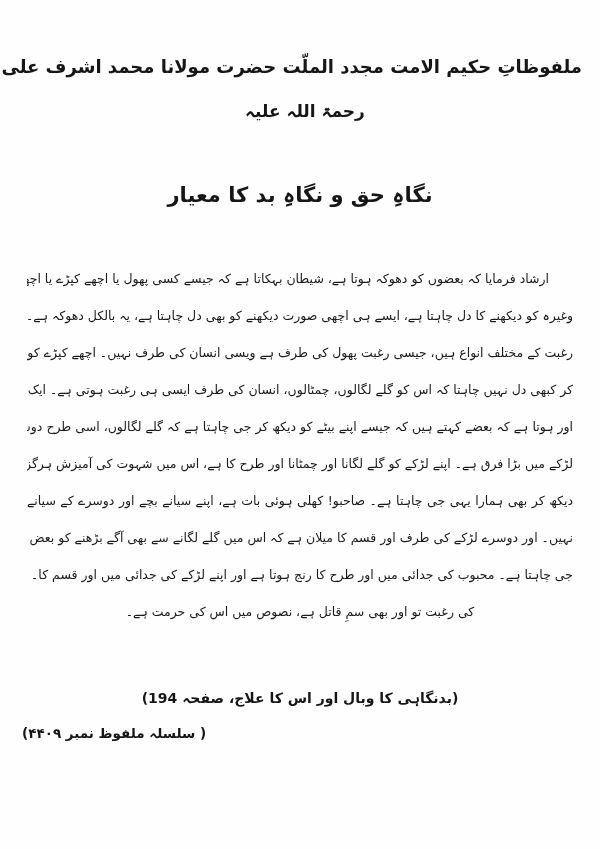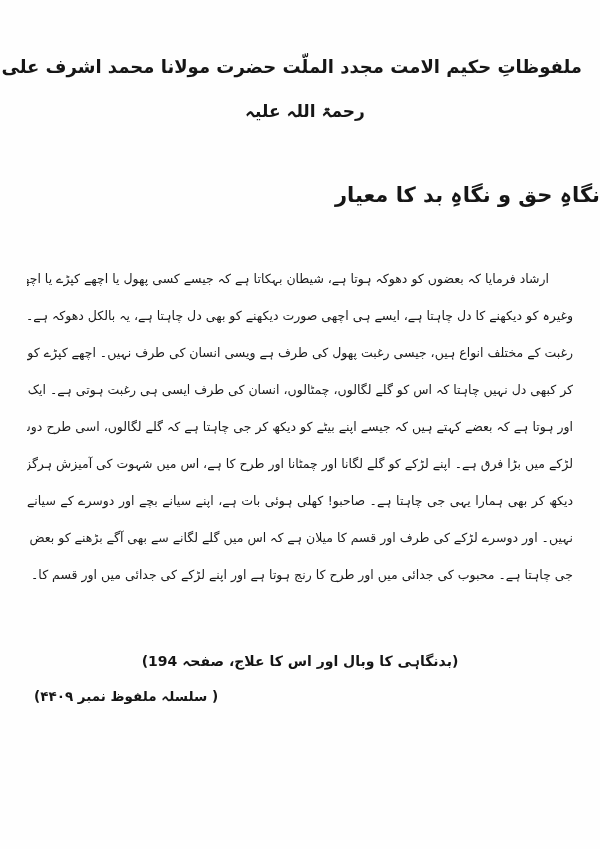--- a/index.html
+++ b/index.html
@@ -31,20 +31,21 @@
   .honorific {
     margin-top: 16px;
     text-align: center;
     font-size: 17px;
     font-weight: bold;
     line-height: 1.5;
     padding-left: 10px;
   }
   .section-heading {
     margin-top: 56px;
+    text-align: center;
     font-size: 21px;
     font-weight: bold;
     line-height: 1.5;
   }
   .body-paragraph {
     margin-top: 48px;
     padding: 0 27px;
     font-size: 12.5px;
     color: #1b1b1b;
   }
@@ -66,21 +67,21 @@
   }
   .citation {
     margin-top: 58px;
     text-align: center;
     font-size: 14px;
     font-weight: bold;
     line-height: 1.5;
   }
   .series-number {
     margin-top: 14px;
-    padding: 0 34px;
+    padding: 0 22px;
     text-align: left;
     font-size: 13.5px;
     font-weight: bold;
     line-height: 1.5;
   }
 </style>
 </head>
 <body>
 
 <div class="page">
@@ -94,19 +95,20 @@
   <div class="body-paragraph">
     <div class="body-line first">ارشاد فرمایا کہ بعضوں کو دھوکہ ہوتا ہے، شیطان بہکاتا ہے کہ جیسے کسی پھول یا اچھے کپڑے یا اچھے مکان</div>
     <div class="body-line">وغیرہ کو دیکھنے کا دل چاہتا ہے، ایسے ہی اچھی صورت دیکھنے کو بھی دل چاہتا ہے، یہ بالکل دھوکہ ہے۔ یاد رکھو!</div>
     <div class="body-line">رغبت کے مختلف انواع ہیں، جیسی رغبت پھول کی طرف ہے ویسی انسان کی طرف نہیں۔ اچھے کپڑے کو دیکھ</div>
     <div class="body-line">کر کبھی دل نہیں چاہتا کہ اس کو گلے لگالوں، چمٹالوں، انسان کی طرف ایسی ہی رغبت ہوتی ہے۔ ایک دھوکہ</div>
     <div class="body-line">اور ہوتا ہے کہ بعضے کہتے ہیں کہ جیسے اپنے بیٹے کو دیکھ کر جی چاہتا ہے کہ گلے لگالوں، اسی طرح دوسرے بچے کو</div>
     <div class="body-line">لڑکے میں بڑا فرق ہے۔ اپنے لڑکے کو گلے لگانا اور چمٹانا اور طرح کا ہے، اس میں شہوت کی آمیزش ہرگز</div>
     <div class="body-line">دیکھ کر بھی ہمارا یہی جی چاہتا ہے۔ صاحبو! کھلی ہوئی بات ہے، اپنے سیانے بچے اور دوسرے کے سیانے</div>
     <div class="body-line">نہیں۔ اور دوسرے لڑکے کی طرف اور قسم کا میلان ہے کہ اس میں گلے لگانے سے بھی آگے بڑھنے کو بعض کا</div>
     <div class="body-line">جی چاہتا ہے۔ محبوب کی جدائی میں اور طرح کا رنج ہوتا ہے اور اپنے لڑکے کی جدائی میں اور قسم کا۔ اور لڑکوں</div>
+    <div class="body-line last">کی رغبت تو اور بھی سمِ قاتل ہے، نصوص میں اس کی حرمت ہے۔</div>
   </div>
 
   <div class="citation">(بدنگاہی کا وبال اور اس کا علاج، صفحہ 194)</div>
 
   <div class="series-number">( سلسلہ ملفوظ نمبر ۴۴۰۹)</div>
 
 </div>
 
 </body></html>

